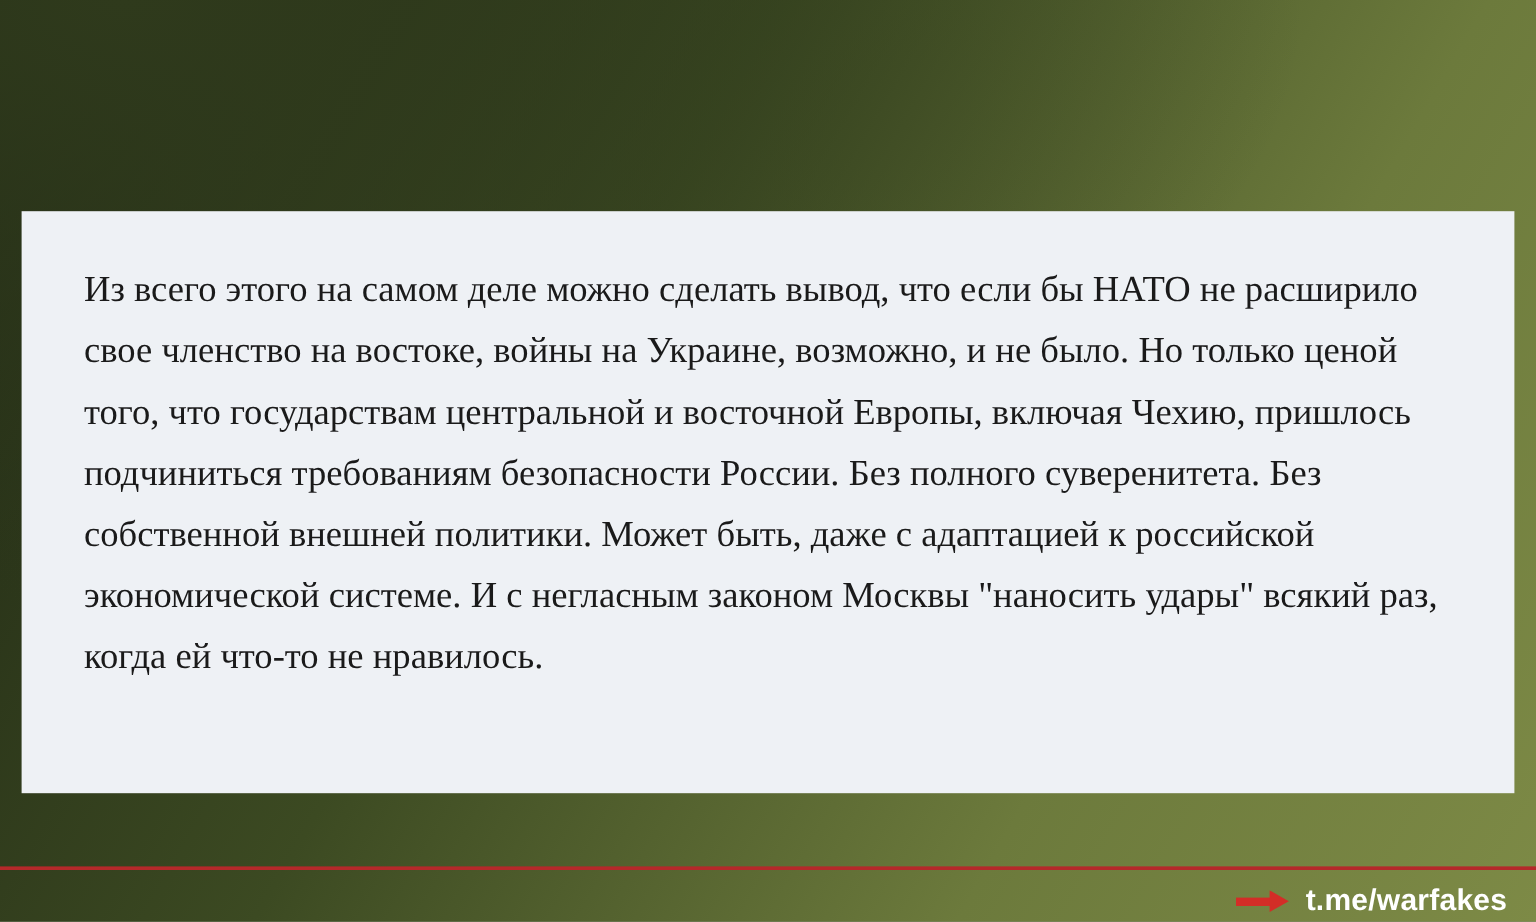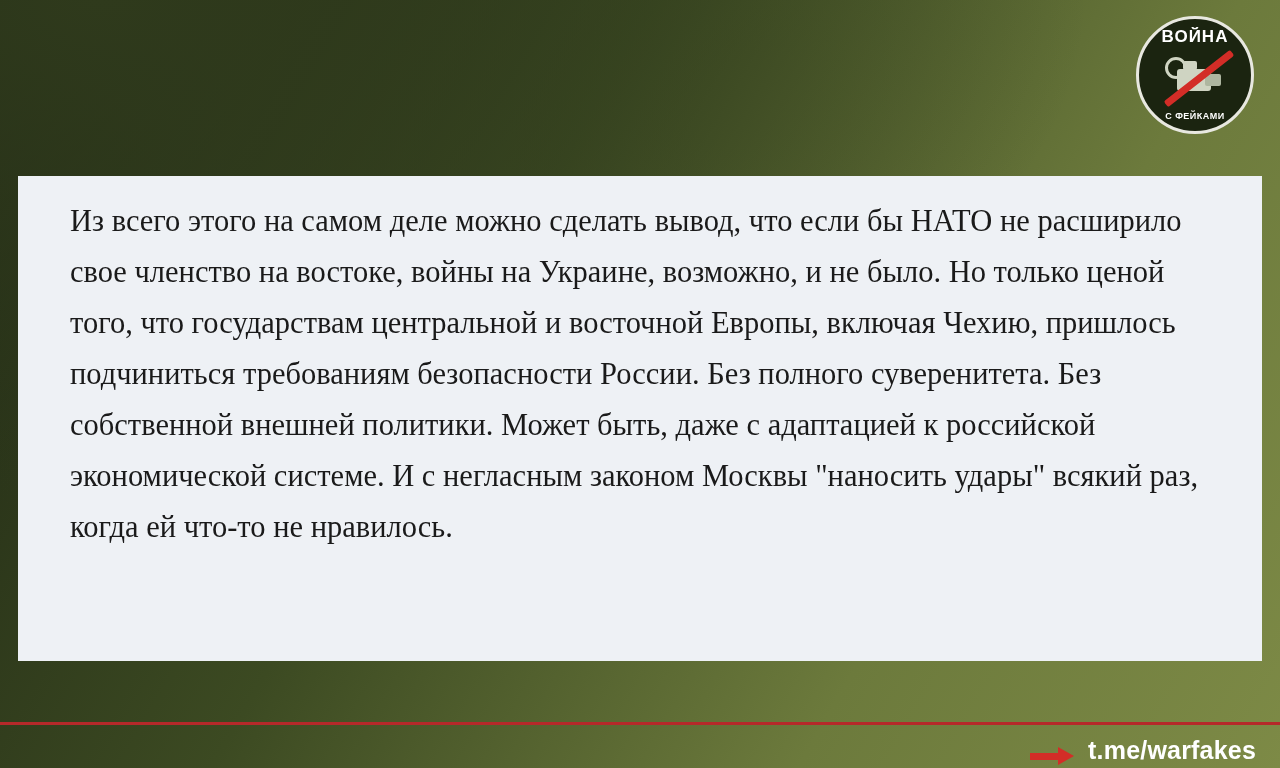--- a/index.html
+++ b/index.html
@@ -136,21 +136,21 @@
 
   
   .card {
     position: absolute;
     left: 18px;
     top: 176px;
     width: 1244px;
     height: 485px;
     background: #eef1f5;
     box-sizing: border-box;
-    padding: 20px 52px 40px 52px;
+    padding: 40px 52px 40px 52px;
   }
   .card-text {
     font-family: "Liberation Serif", serif;
     font-size: 30.5px;
     line-height: 51px;
     color: #1a1a1a;
     white-space: pre-wrap;
     text-align: left;
   }
 
@@ -161,21 +161,21 @@
     top: 722px;
     width: 1280px;
     height: 3px;
     background: #b5292a;
   }
   .footer {
     position: absolute;
     right: 24px;
     top: 736px;
     display: flex;
-    align-items: flex-end;
+    align-items: center;
     gap: 12px;
   }
   .footer-arrow {
     width: 46px;
     height: 18px;
     position: relative;
   }
   .footer-arrow .shaft {
     position: absolute;
     left: 0;
@@ -201,31 +201,20 @@
     font-family: "Liberation Sans", sans-serif;
     letter-spacing: 0.2px;
   }
 </style>
 </head>
 <body>
 
 <div class="poster">
 
 
-  <div class="logo">
-    <div class="logo-top">ВОЙНА</div>
-    <div class="logo-art">
-      <div class="cam-reel"></div>
-      <div class="cam-top"></div>
-      <div class="cam-body"></div>
-      <div class="cam-lens"></div>
-      <div class="slash"></div>
-    </div>
-    <div class="logo-bottom">С ФЕЙКАМИ</div>
-  </div>
 
   <div class="card">
     <div class="card-text">Из всего этого на самом деле можно сделать вывод, что если бы НАТО не расширило свое членство на востоке, войны на Украине, возможно, и не было. Но только ценой того, что государствам центральной и восточной Европы, включая Чехию, пришлось подчиниться требованиям безопасности России. Без полного суверенитета. Без собственной внешней политики. Может быть, даже с адаптацией к российской экономической системе. И с негласным законом Москвы "наносить удары" всякий раз, когда ей что-то не нравилось.</div>
   </div>
 
   <div class="footer-rule"></div>
 
   <div class="footer">
     <div class="footer-arrow">
       <div class="shaft"></div>

